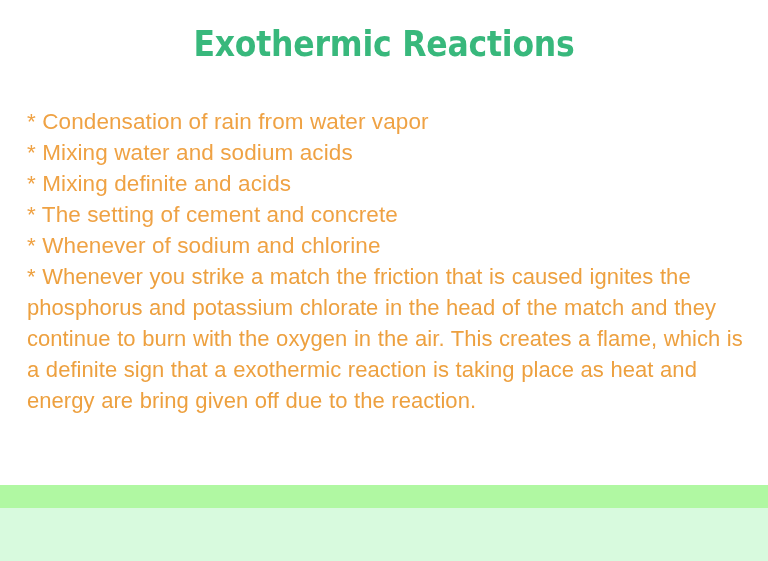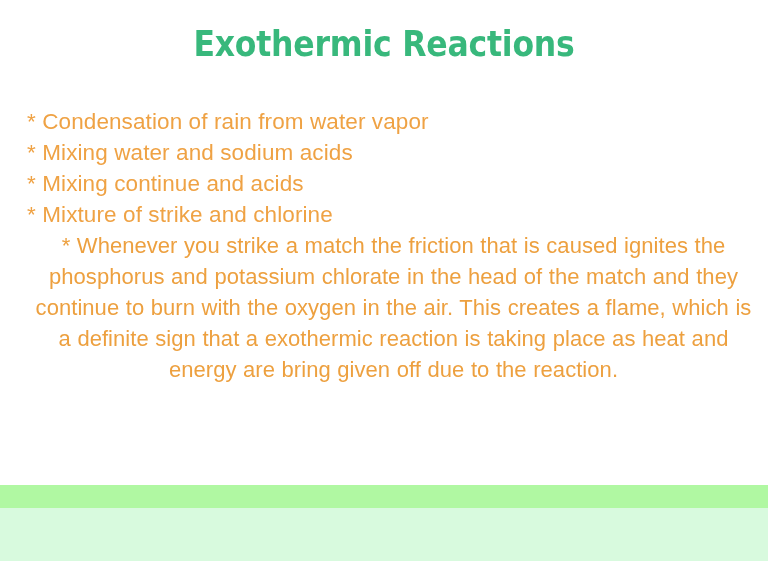--- a/index.html
+++ b/index.html
@@ -50,21 +50,21 @@
     white-space: nowrap;
     letter-spacing: 0.1px;
     font-weight: 400;
   }
   .paragraph {
     font-size: 22px;
     line-height: 31px;
     color: #efa244;
     color: #eda03f;
     letter-spacing: 0.05px;
-    text-align: center;
+    text-align: left;
     width: 733px;
     word-spacing: 0.4px;
   }
   .band-bright {
     position: absolute;
     left: 0;
     top: 485px;
     width: 768px;
     height: 23px;
     background: #b0f8a2;
@@ -85,24 +85,25 @@
 
   <div class="slide-title">Exothermic Reactions</div>
 
   <div class="body-block">
 
     <div class="bullet-line">* Condensation of rain from water vapor</div>
 
 
     <div class="bullet-line">* Mixing water and sodium acids</div>
 
-    <div class="bullet-line">* Mixing continue and acids</div>
+    <div class="bullet-line">* Mixing definite and acids</div>
 
+    <div class="bullet-line">* The setting of cement and concrete</div>
 
-    <div class="bullet-line">* Mixture of strike and chlorine</div>
+    <div class="bullet-line">* Whenever of sodium and chlorine</div>
 
     <div class="paragraph">* Whenever you strike a match the friction that is caused ignites the phosphorus and potassium chlorate in the head of the match and they continue to burn with the oxygen in the air. This creates a flame, which is a definite sign that a exothermic reaction is taking place as heat and energy are bring given off due to the reaction.</div>
 
   </div>
 
   <div class="band-bright"></div>
   <div class="band-pale"></div>
 
 </div>
 

